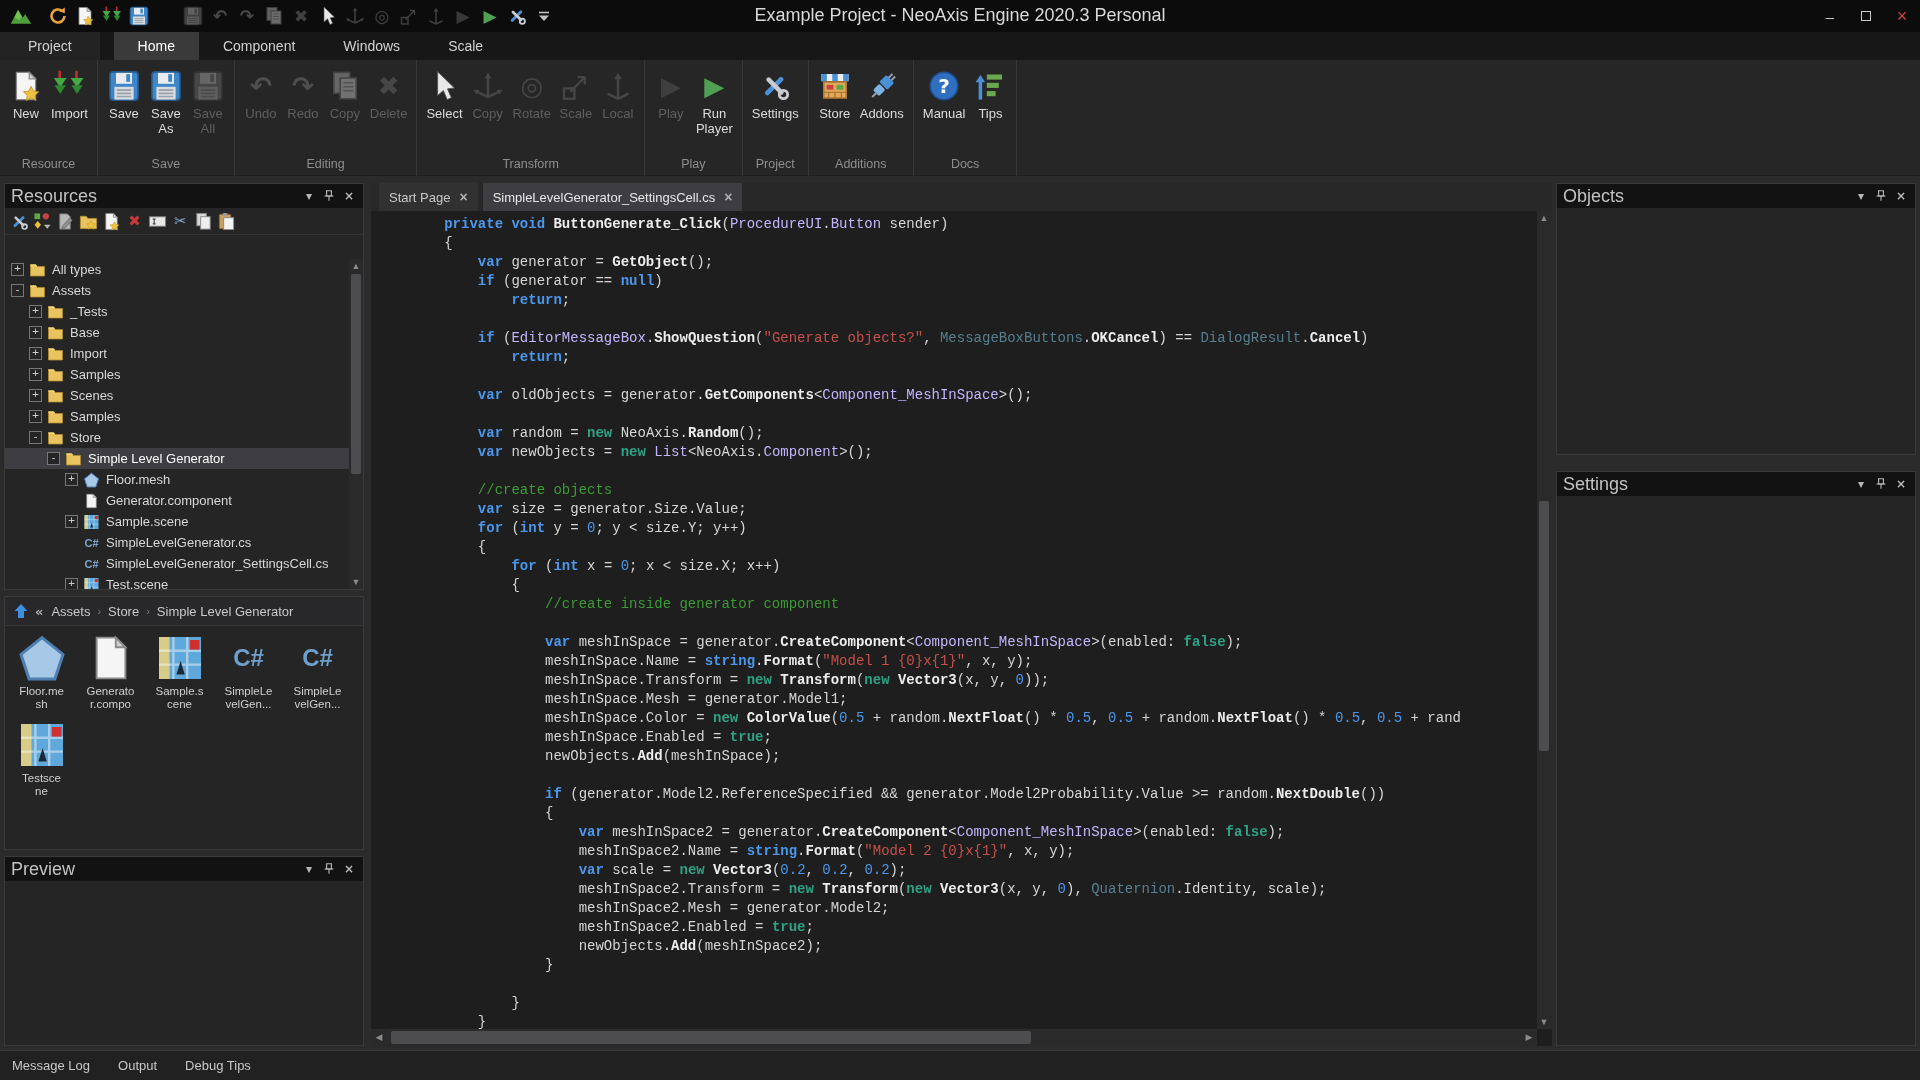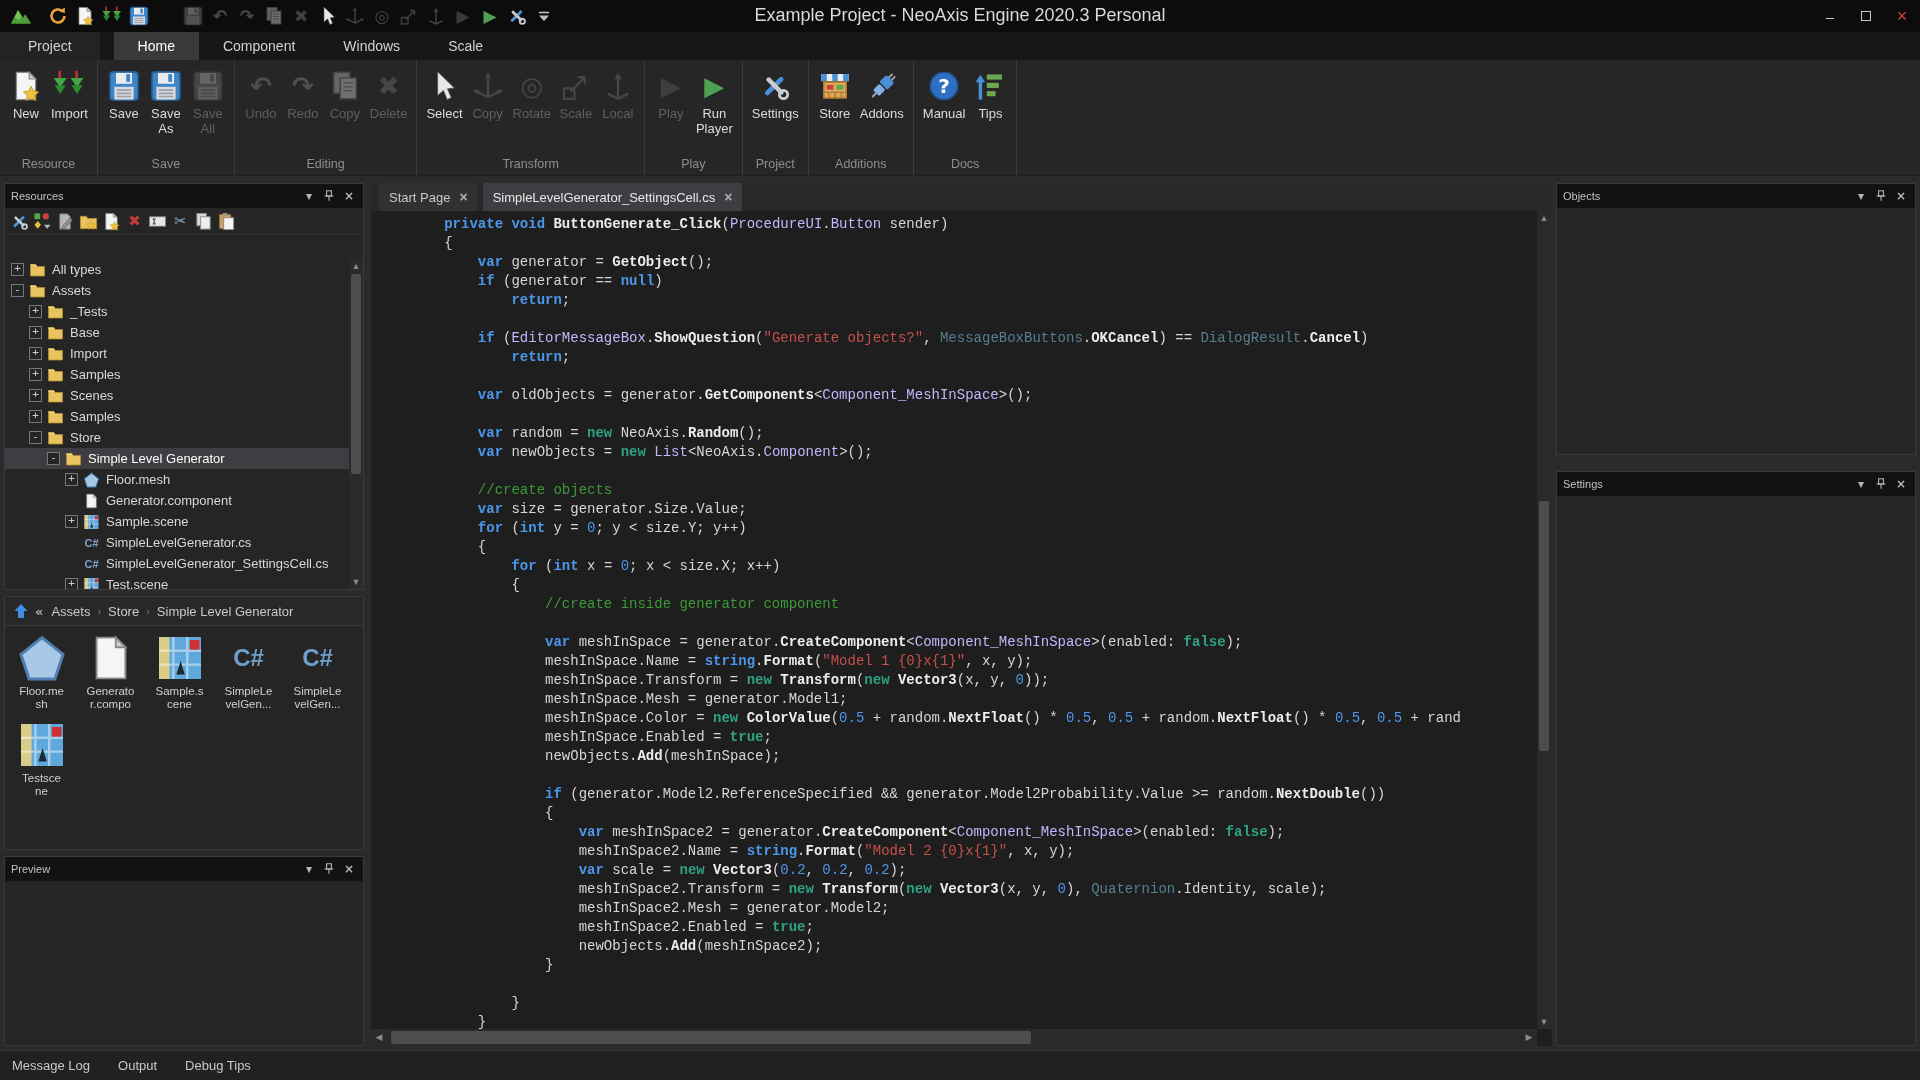--- a/index.html
+++ b/index.html
@@ -37,21 +37,21 @@
   .rbuttons { display:flex; align-items:flex-start; gap:2px; }
   .rbtn { display:flex; flex-direction:column; align-items:center; padding:2px 3px; min-width:40px; }
   .rbtn .icn { width:32px; height:32px; font-size:26px; }
   .rbtn .rlbl { margin-top:4px; font-size:13px; line-height:15px; text-align:center; color:#DCDCDC; white-space:pre-line; }
   .rbtn.off .rlbl { color:#5F5F5F; }
   .rgrouplbl { position:absolute; bottom:5px; left:0; right:0; text-align:center; font-size:12.5px; color:#8E8E8E; }
 
   
   .panel { position:absolute; background:#252526; border:1px solid #3A3A3A; }
   .phead { height:24px; background:#121212; display:flex; align-items:center; padding:0 6px; }
-  .phead .ptitle { flex:1; font-size:11px; color:#C2C2C2; }
+  .phead .ptitle { flex:1; font-size:18px; color:#C2C2C2; }
   .phead .picn { width:16px; height:16px; margin-left:4px; font-size:12px; color:#B8B8B8; }
   .pbody { position:absolute; left:0; right:0; top:24px; bottom:0; background:#252526; }
 
   
   #resources-panel { left:4px; top:183px; width:360px; height:407px; }
   #res-toolbar { height:27px; display:flex; align-items:center; gap:4px; padding:0 5px; border-bottom:1px solid #333; }
   .rtb-icn { width:19px; height:19px; font-size:15px; }
   #res-tree { position:absolute; left:0; right:0; top:51px; bottom:0; overflow:hidden; }
   .trow { height:21px; display:flex; align-items:center; font-size:13px; color:#D8D8D8; white-space:nowrap; }
   .trow.sel { background:#3E3E42; color:#FFFFFF; }

